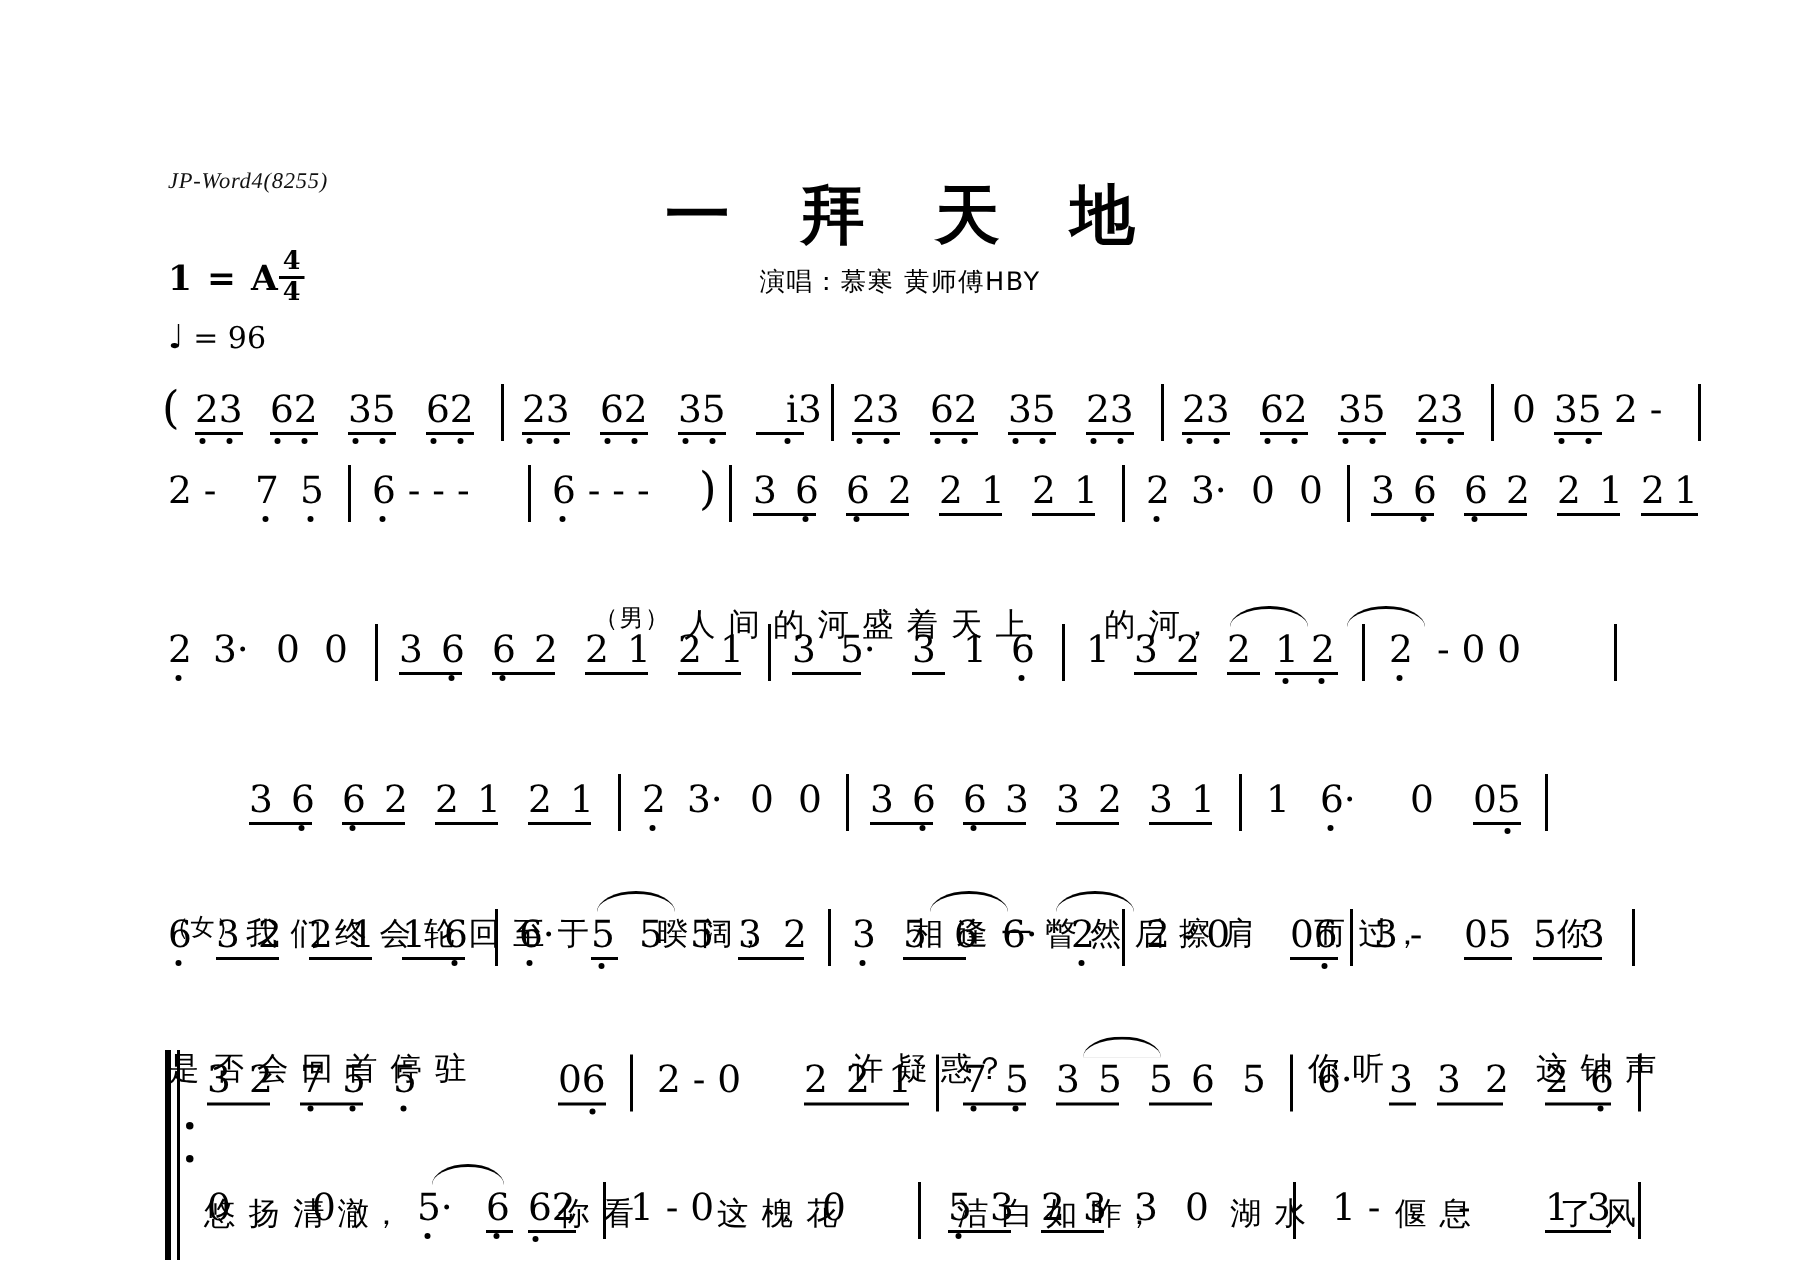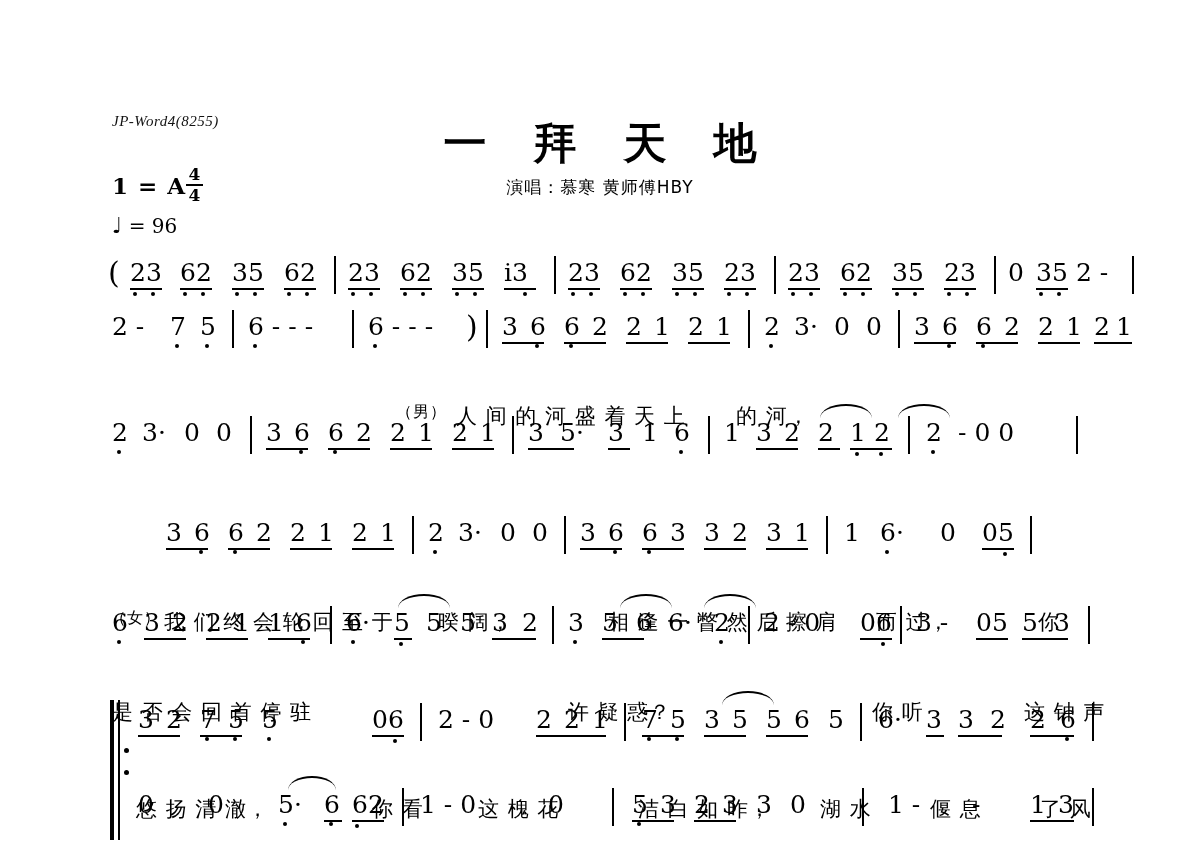--- a/index.html
+++ b/index.html
@@ -206,21 +206,21 @@
       <span class="n" style="left:292px">62</span>
       <span class="u1" style="left:292px; top:30px; width:32px"></span>
       <span class="dotu" style="left:295px; top:34px"></span>
       <span class="dotu" style="left:313px; top:34px"></span>
 
       <span class="n" style="left:344px">35</span>
       <span class="u1" style="left:344px; top:30px; width:32px"></span>
       <span class="dotu" style="left:347px; top:34px"></span>
       <span class="dotu" style="left:365px; top:34px"></span>
 
-      <span class="n" style="left:396px">i3</span>
+      <span class="n" style="left:416px">i3</span>
       <span class="u1" style="left:396px; top:30px; width:32px"></span>
       <span class="dotu" style="left:415px; top:34px"></span>
 
       <span class="barline" style="left:446px; top:-2px; height:38px"></span>
 
       <span class="n" style="left:460px">23</span>
       <span class="u1" style="left:460px; top:30px; width:32px"></span>
       <span class="dotu" style="left:463px; top:34px"></span>
       <span class="dotu" style="left:481px; top:34px"></span>
 

